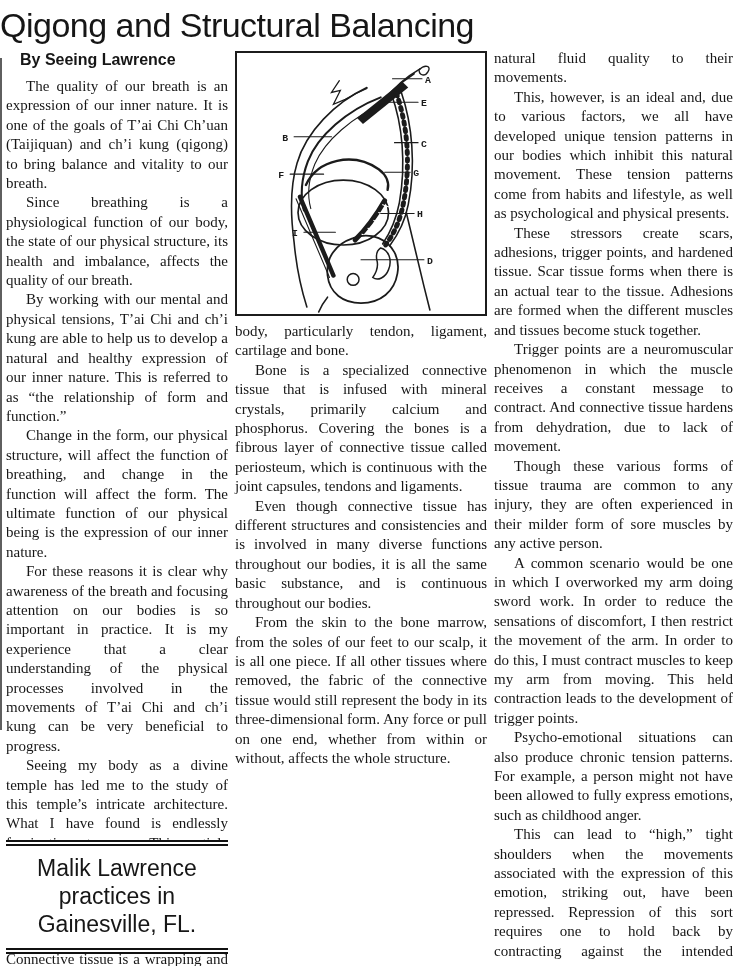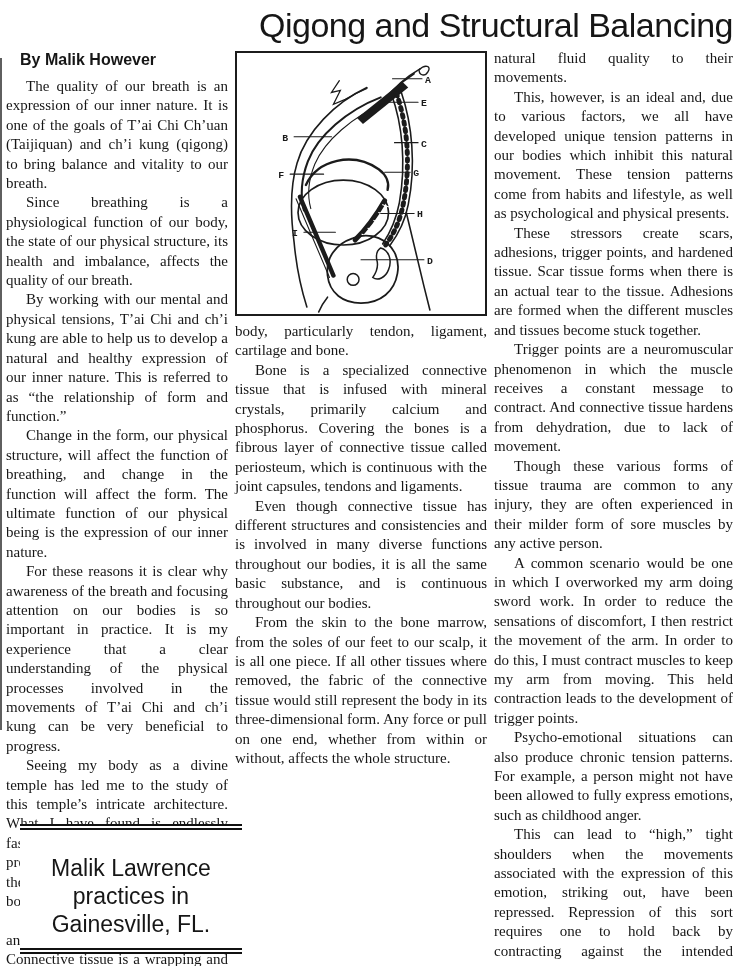--- a/index.html
+++ b/index.html
@@ -6,21 +6,21 @@
   .page{
     position:relative;
     width:733px;height:966px;
     margin:0 auto;
     background:#ffffff;
     color:#161616;
     overflow:hidden;
     font-family:"Liberation Serif", serif;
   }
   .page-title{
-    text-align:right;
+    text-align:left;
     font-family:"Liberation Sans", sans-serif;
     font-size:34px;
     font-weight:500;
     letter-spacing:-0.5px;
     margin:6px 0 4px 0;
   }
   .columns{
     display:flex;
     padding:0 6px;
     gap:7px;
@@ -53,26 +53,26 @@
   .diagram-frame svg{display:block;width:100%;height:100%;}
   .diagram-caption{
     font-family:"Liberation Sans", sans-serif;
     font-size:15px;
     line-height:19px;
     margin:0 -16px 8px 0;
     text-align:left;
   }
   .footer-note{
     position:absolute;
-    left:20px;bottom:12px;
+    left:6px;bottom:12px;
     width:222px;
     background:#ffffff;
     border-top:6px double #111;
     border-bottom:6px double #111;
-    padding:24px 0 10px 0;
+    padding:8px 0 10px 0;
     text-align:center;
     font-family:"Liberation Sans", sans-serif;
     font-size:23px;
     line-height:28px;
   }
   .scan-edge{
     position:absolute;
     left:0;top:58px;
     width:2px;height:672px;
     background:#2a2a2a;
@@ -83,21 +83,21 @@
 <body>
 
 <div class="page">
   <div class="scan-edge"></div>
 
   <h1 class="page-title">Qigong and Structural Balancing</h1>
 
   <div class="columns">
 
     <div class="col col-left">
-      <div class="byline">By Malik However</div>
+      <div class="byline">By Seeing Lawrence</div>
       <p class="body-par">The quality of our breath is an expression of our inner nature. It is one of the goals of T’ai Chi Ch’uan (Taijiquan) and ch’i kung (qigong) to bring balance and vitality to our breath.</p>
       <p class="body-par">Since breathing is a physiological function of our body, the state of our physical structure, its health and imbalance, affects the quality of our breath.</p>
       <p class="body-par">By working with our mental and physical tensions, T’ai Chi and ch’i kung are able to help us to develop a natural and healthy expression of our inner nature. This is referred to as “the relationship of form and function.”</p>
       <p class="body-par">Change in the form, our physical structure, will affect the function of breathing, and change in the function will affect the form. The ultimate function of our physical being is the expression of our inner nature.</p>
       <p class="body-par">For these reasons it is clear why awareness of the breath and focusing attention on our bodies is so important in practice. It is my experience that a clear understanding of the physical processes involved in the movements of T’ai Chi and ch’i kung can be very beneficial to progress.</p>
       <p class="body-par">Seeing my body as a divine temple has led me to the study of this temple’s intricate architecture. What I have found is endlessly fascinating to me. This article presents some of my observations of the dance of the breath in our bodies.</p>
       <p class="body-par">To begin, let us take a look at the anatomy of tissue structure. Connective tissue is a wrapping and binding tissue that is continuous throughout the whole body. Structural connective tissue is filled with fibers as well as fluid. This type of connective tissue is the support structure of our bodies.</p>
 
     </div>
 

